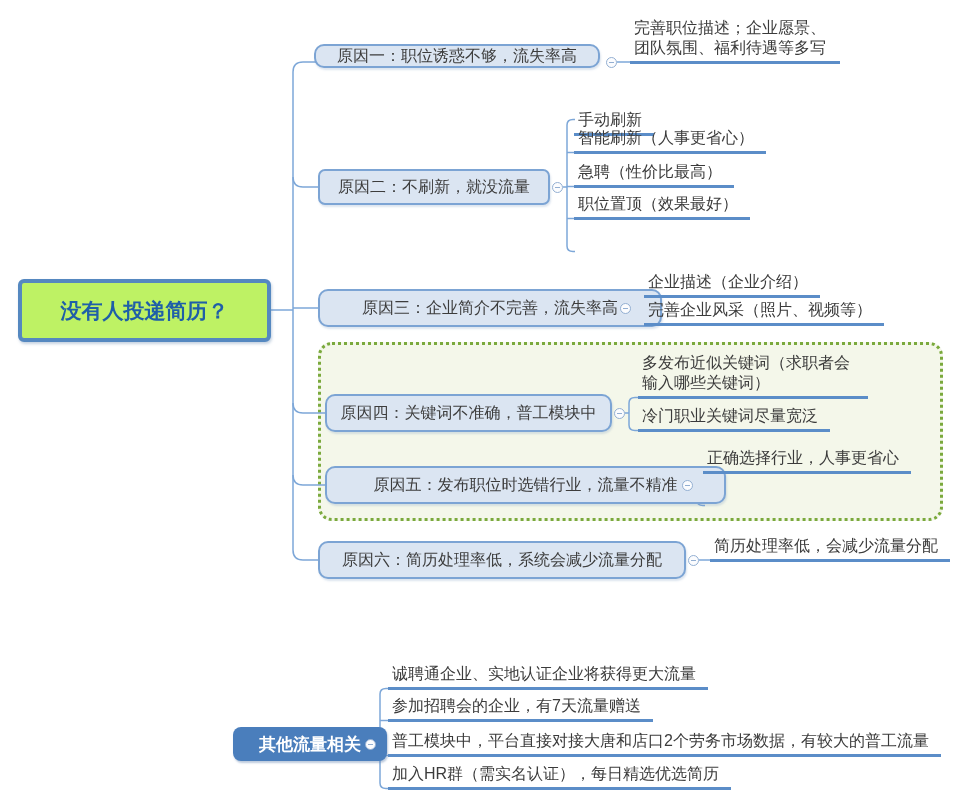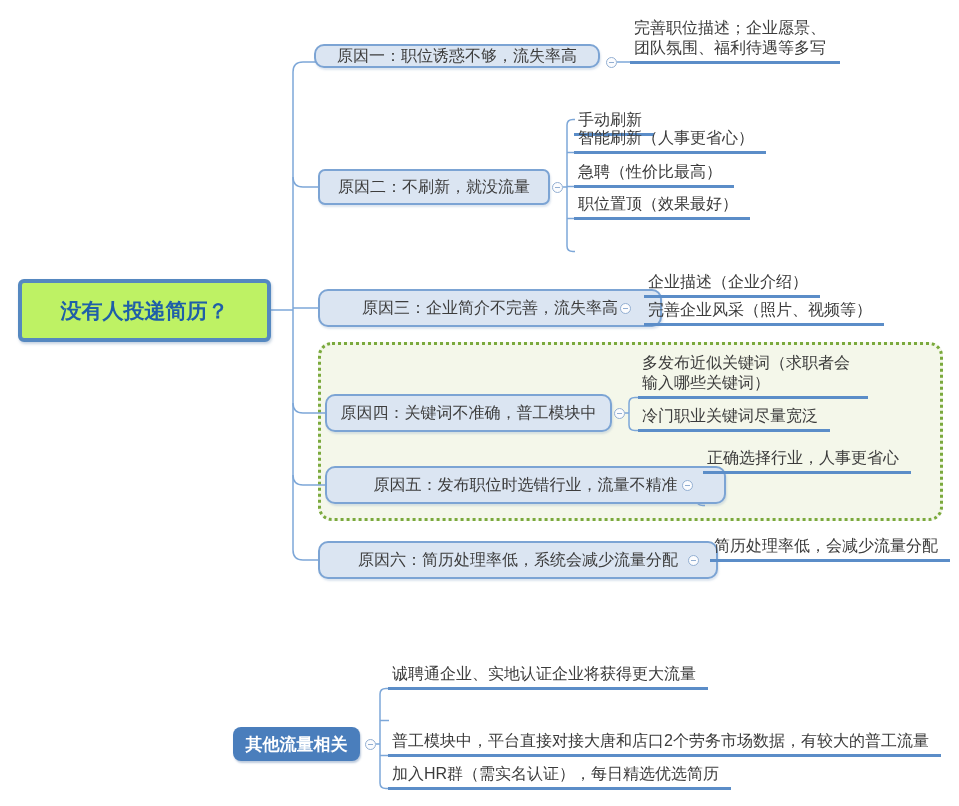--- a/index.html
+++ b/index.html
@@ -115,25 +115,25 @@
   </div>
   <div class="node" style="left:318px;top:289px;width:344px;height:38px;">
     <span>原因三：企业简介不完善，流失率高</span>
   </div>
   <div class="node" style="left:325px;top:394px;width:287px;height:38px;">
     <span>原因四：关键词不准确，普工模块中</span>
   </div>
   <div class="node" style="left:325px;top:466px;width:401px;height:38px;">
     <span>原因五：发布职位时选错行业，流量不精准</span>
   </div>
-  <div class="node" style="left:318px;top:541px;width:400px;height:38px;">
+  <div class="node" style="left:318px;top:541px;width:368px;height:38px;">
     <span>原因六：简历处理率低，系统会减少流量分配</span>
   </div>
 
-  <div class="node other-node" style="left:233px;top:727px;width:127px;height:34px;">
+  <div class="node other-node" style="left:233px;top:727px;width:154px;height:34px;">
     <span>其他流量相关</span>
   </div>
 
   <div class="collapse" style="left:606px;top:57px;">
       <i></i>
     </div>
   <div class="collapse" style="left:552px;top:182px;">
       <i></i>
     </div>
   <div class="collapse" style="left:620px;top:303px;">
@@ -163,16 +163,17 @@
   <div class="leaf" style="left:644px;top:300px;">完善企业风采（照片、视频等）</div>
 
   <div class="leaf" style="left:638px;top:406px;">冷门职业关键词尽量宽泛</div>
   <div class="leaf wrap" style="left:638px;top:353px;width:230px;">多发布近似关键词（求职者会输入哪些关键词）</div>
 
   <div class="leaf" style="left:703px;top:448px;">正确选择行业，人事更省心</div>
 
   <div class="leaf" style="left:710px;top:536px;">简历处理率低，会减少流量分配</div>
 
   <div class="leaf" style="left:388px;top:664px;">诚聘通企业、实地认证企业将获得更大流量</div>
+  <div class="leaf" style="left:388px;top:696px;">参加招聘会的企业，有7天流量赠送</div>
   <div class="leaf" style="left:388px;top:731px;">普工模块中，平台直接对接大唐和店口2个劳务市场数据，有较大的普工流量</div>
   <div class="leaf" style="left:388px;top:764px;">加入HR群（需实名认证），每日精选优选简历</div>
 
 </div>
 
 </body></html>

